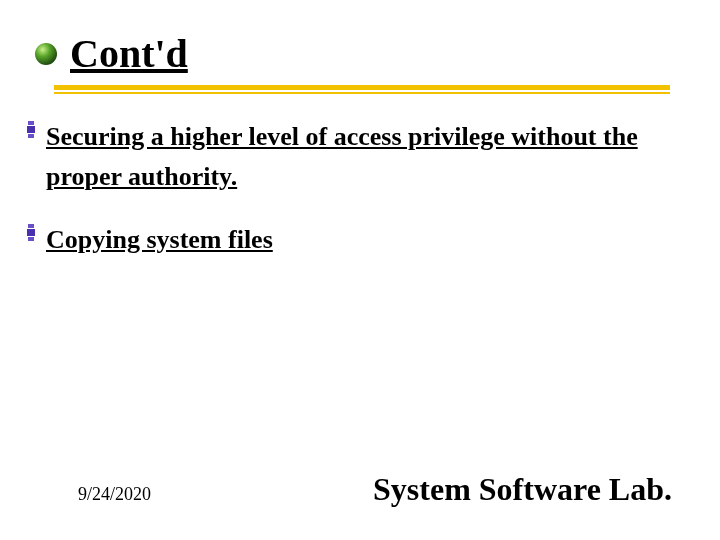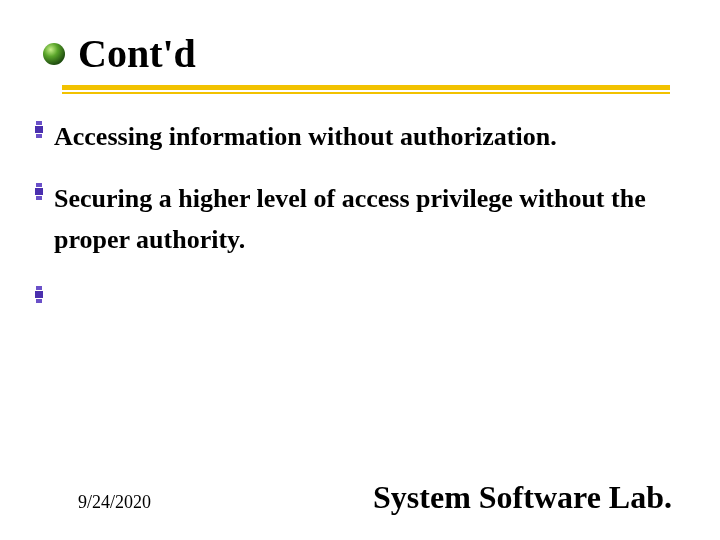--- a/index.html
+++ b/index.html
@@ -7,22 +7,23 @@
     width: 720px;
     height: 540px;
     background: #ffffff;
     font-family: "Times New Roman", Times, serif;
     position: relative;
     overflow: hidden;
   }
   .slide {
     width: 100%;
     height: 100%;
-    padding: 30px 30px 0 32px;
+    padding: 30px 30px 0 24px;
     position: relative;
+    text-decoration: underline;
   }
   .title-row {
     display: flex;
     align-items: center;
     gap: 12px;
     margin-left: 10px;
   }
   .title-icon {
     width: 24px;
     height: 24px;
@@ -78,21 +79,21 @@
     background: #6a50c8;
   }
   .bullet-text {
     font-size: 26px;
     font-weight: bold;
     color: #000;
     line-height: 1.55;
   }
   .footer {
     position: absolute;
-    bottom: 24px;
+    bottom: 32px;
     left: 0;
     width: 100%;
     padding: 0 48px 0 78px;
     display: flex;
     justify-content: space-between;
     align-items: baseline;
   }
   .footer-date {
     font-size: 18px;
     color: #000;
@@ -129,36 +130,29 @@
     <div class="thin"></div>
   </div>
 
   <div class="content">
     <div class="bullet-item">
       <span class="bullet-mark">
         <span class="bar top"></span>
           <span class="bar"></span>
           <span class="bar bot"></span>
       </span>
-      <span class="bullet-text">Accessing information without authorization.</span>
-    </div>
-    <div class="bullet-item">
-      <span class="bullet-mark">
-        <span class="bar top"></span>
-          <span class="bar"></span>
-          <span class="bar bot"></span>
-      </span>
       <span class="bullet-text"> Securing a higher level of access privilege without the proper authority.</span>
     </div>
     <div class="bullet-item">
       <span class="bullet-mark">
         <span class="bar top"></span>
           <span class="bar"></span>
           <span class="bar bot"></span>
       </span>
+      <span class="bullet-text"> Copying system files</span>
     </div>
   </div>
 
   <div class="footer">
     <span class="footer-date">9/24/2020</span>
     <span class="footer-org">System Software Lab.</span>
   </div>
 
 </div>
 

